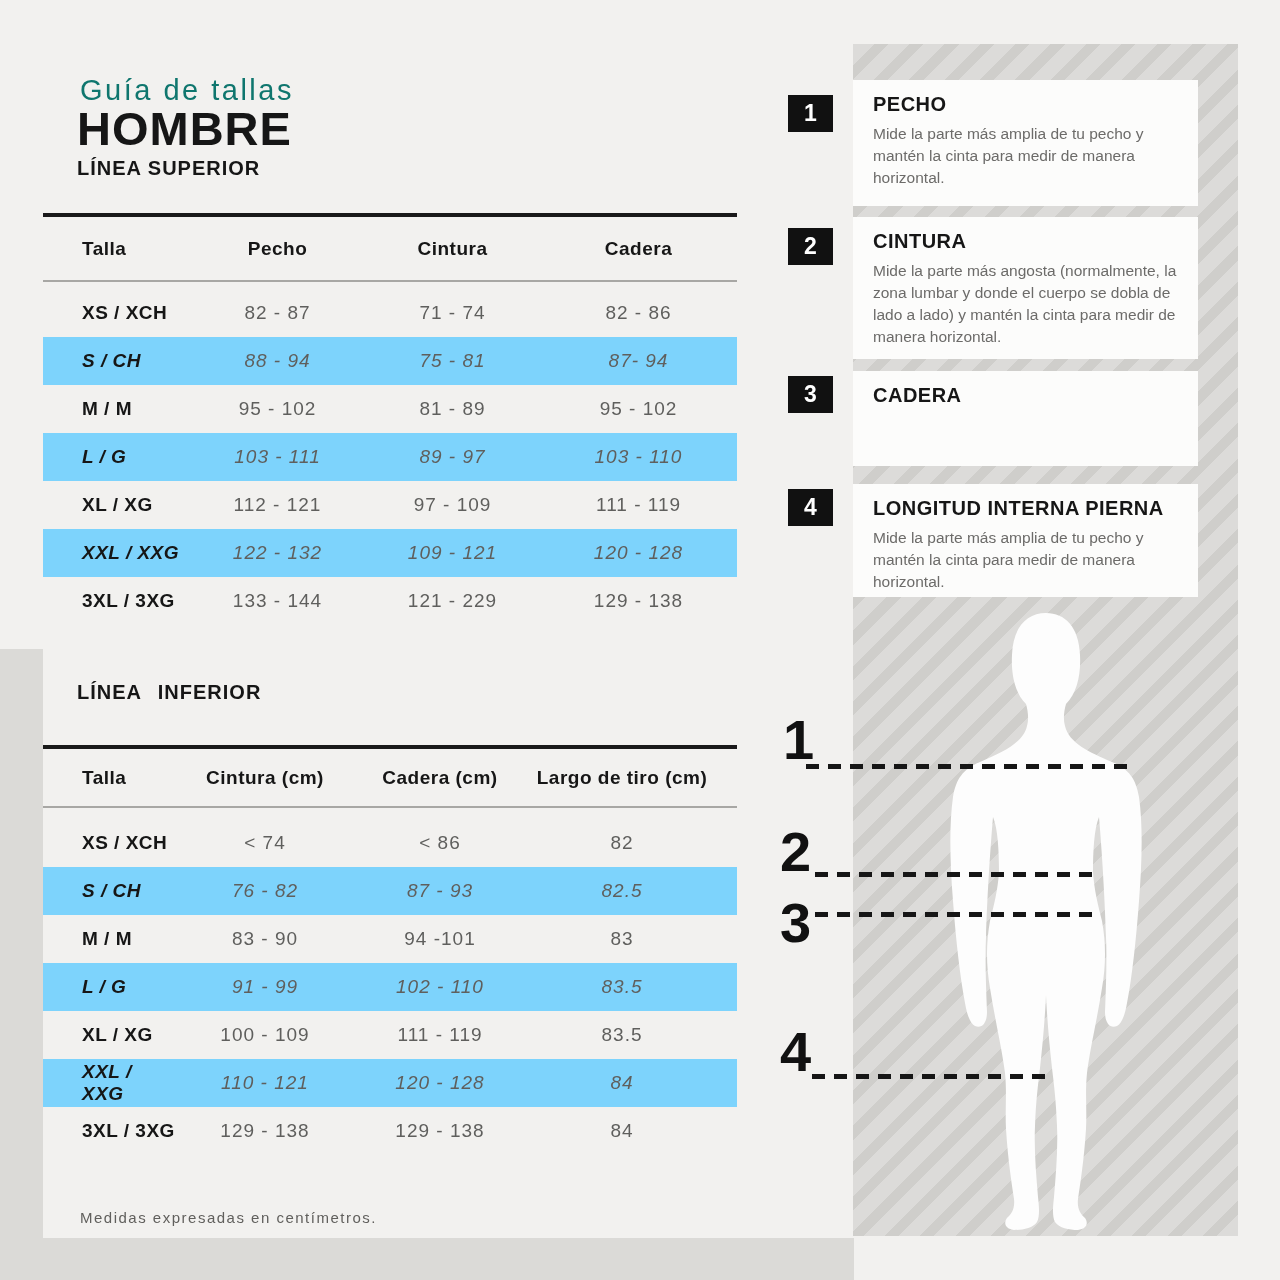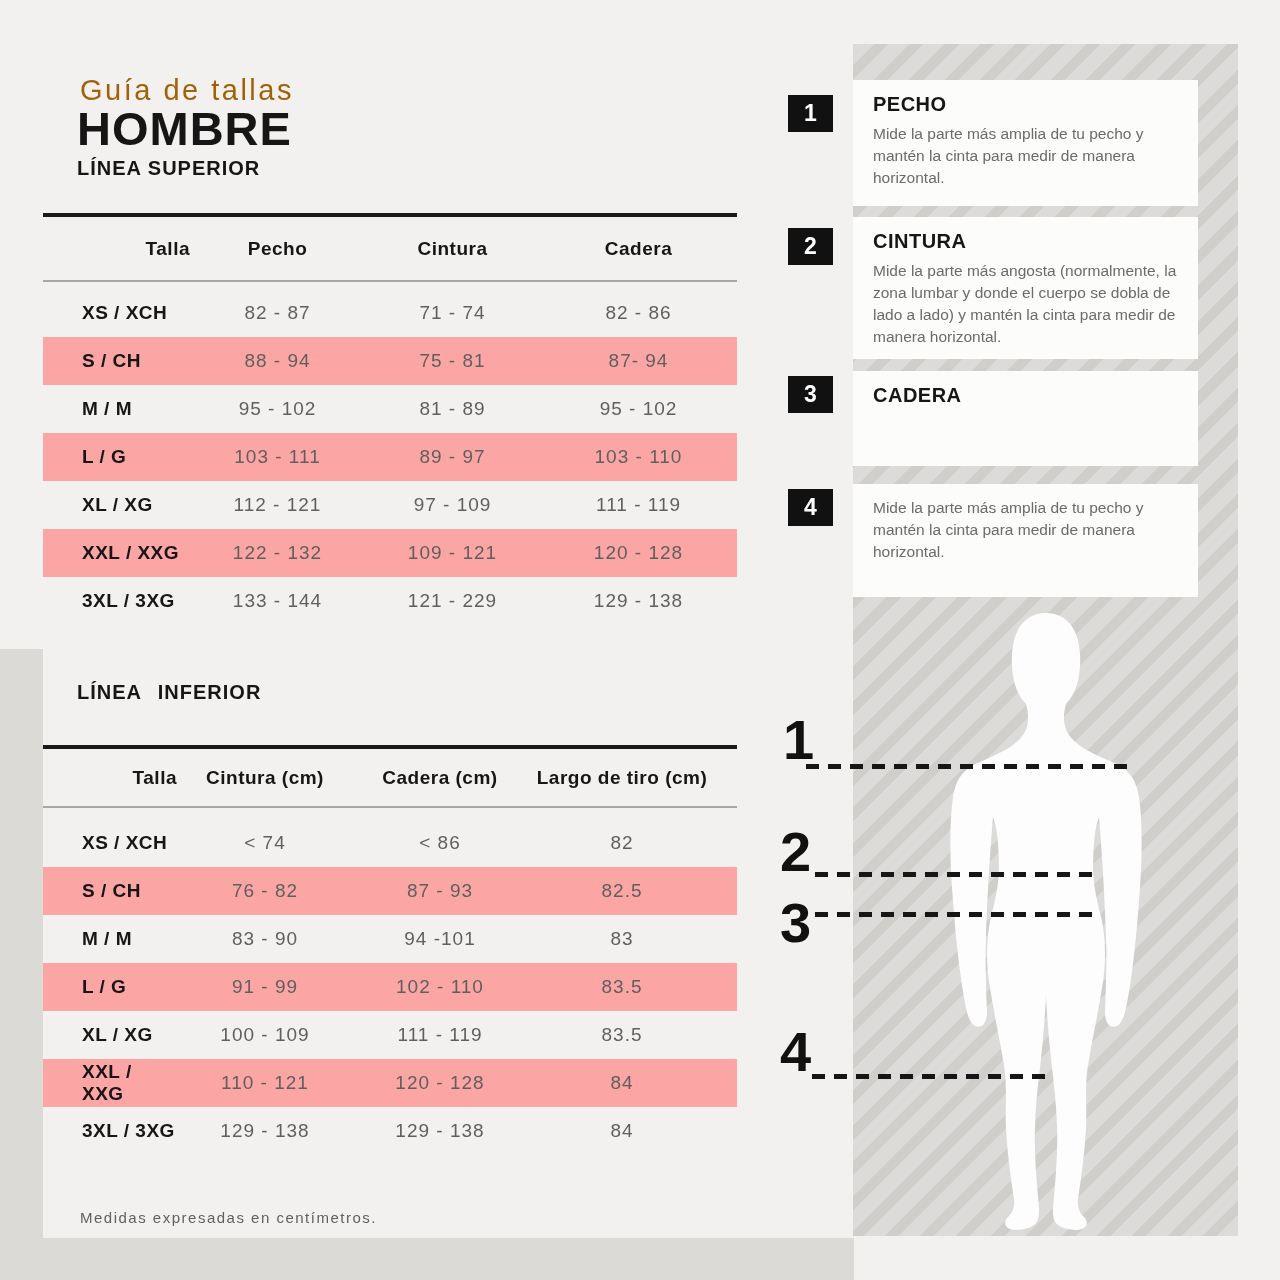--- a/index.html
+++ b/index.html
@@ -3,42 +3,42 @@
 <meta charset="utf-8">
 <style>
   * { box-sizing: border-box; }
   html,body { margin:0; padding:0; }
   .page {
     position:relative; width:1280px; height:1280px;
     background:#f2f1ef; overflow:hidden;
     font-family:"Liberation Sans", sans-serif; color:#161616;
   }
   
-  .eyebrow { position:absolute; left:80px; top:74px; font-size:29px; color:#a16207; letter-spacing:2.5px; }
+  .eyebrow { position:absolute; left:80px; top:74px; font-size:29px; color:#0f766e; letter-spacing:2.5px; }
   .title-main { position:absolute; left:77px; top:101px; font-size:47px; font-weight:bold; letter-spacing:1px; }
   .sec-title { position:absolute; left:77px; font-size:20px; font-weight:bold; letter-spacing:1px; }
   #sec1 { top:157px; }
   #sec2 { top:681px; word-spacing:10px;text-align:center; }
   
   .size-table { position:absolute; left:43px; width:694px; }
   #table-upper { top:213px; }
   #table-lower { top:745px; }
   .rule-thick { height:4px; background:#1a1a1a; }
   .rule-thin  { height:2px; background:#a8a7a4; }
   .thead { display:grid; align-items:center; font-weight:bold; font-size:19px; }
   #table-upper .thead { height:63px; }
   #table-lower .thead { height:57px; }
   #table-upper .thead, #table-upper .trow { grid-template-columns:147px 175px 175px 197px; }
   #table-lower .thead, #table-lower .trow { grid-template-columns:134px 176px 174px 190px; }
   #table-upper .tbody { margin-top:7px; }
   #table-lower .tbody { margin-top:11px; }
   .trow { display:grid; height:48px; align-items:center; }
-  .trow.shade { background:#fca5a5; }
+  .trow.shade { background:#7dd3fc;font-style:italic; }
   .hcell { text-align:center; letter-spacing:0.5px; }
-  .hcell.first { text-align:right; padding-left:39px; }
+  .hcell.first { text-align:left; padding-left:39px; }
   .cell-label { padding-left:39px; font-weight:bold; font-size:19px; letter-spacing:0.5px; }
   .cell-val { text-align:center; font-size:19px; color:#5f5f5d; letter-spacing:1px; }
   .footnote { position:absolute; left:80px; top:1209px; font-size:15px; color:#605f5c; letter-spacing:1.5px; }
   
   .left-strip  { position:absolute; left:0; top:649px; width:43px;  height:631px; background:#dbdad7; }
   .bottom-band { position:absolute; left:0; top:1238px; width:854px; height:42px; background:#dbdad7; }
   
   .panel {
     position:absolute; left:853px; top:44px; width:385px; height:1192px;
     background-color:#dcdbd9;
@@ -216,20 +216,21 @@
     <p>Mide la parte más angosta (normalmente, la zona lumbar y donde el cuerpo se dobla de lado a lado) y mantén la cinta para medir de manera horizontal.</p>
   </div>
 
   <div class="num-sq" id="sq-3">3</div>
   <div class="card" id="card-3">
     <h3>CADERA</h3>
   </div>
 
   <div class="num-sq" id="sq-4">4</div>
   <div class="card" id="card-4">
+    <h3>LONGITUD INTERNA PIERNA</h3>
     <p>Mide la parte más amplia de tu pecho y mantén la cinta para medir de manera horizontal.</p>
   </div>
 
   <svg class="silhouette" width="386" height="630" viewBox="0 0 386 630" aria-hidden="true">
     <path id="body-half" fill="#fdfdfd" d="
       M 193 8
       C 174 8 160 22 159 50
       C 158 70 162 88 173 99
       C 175 106 176 114 174 121
       C 170 138 150 147 127 157

